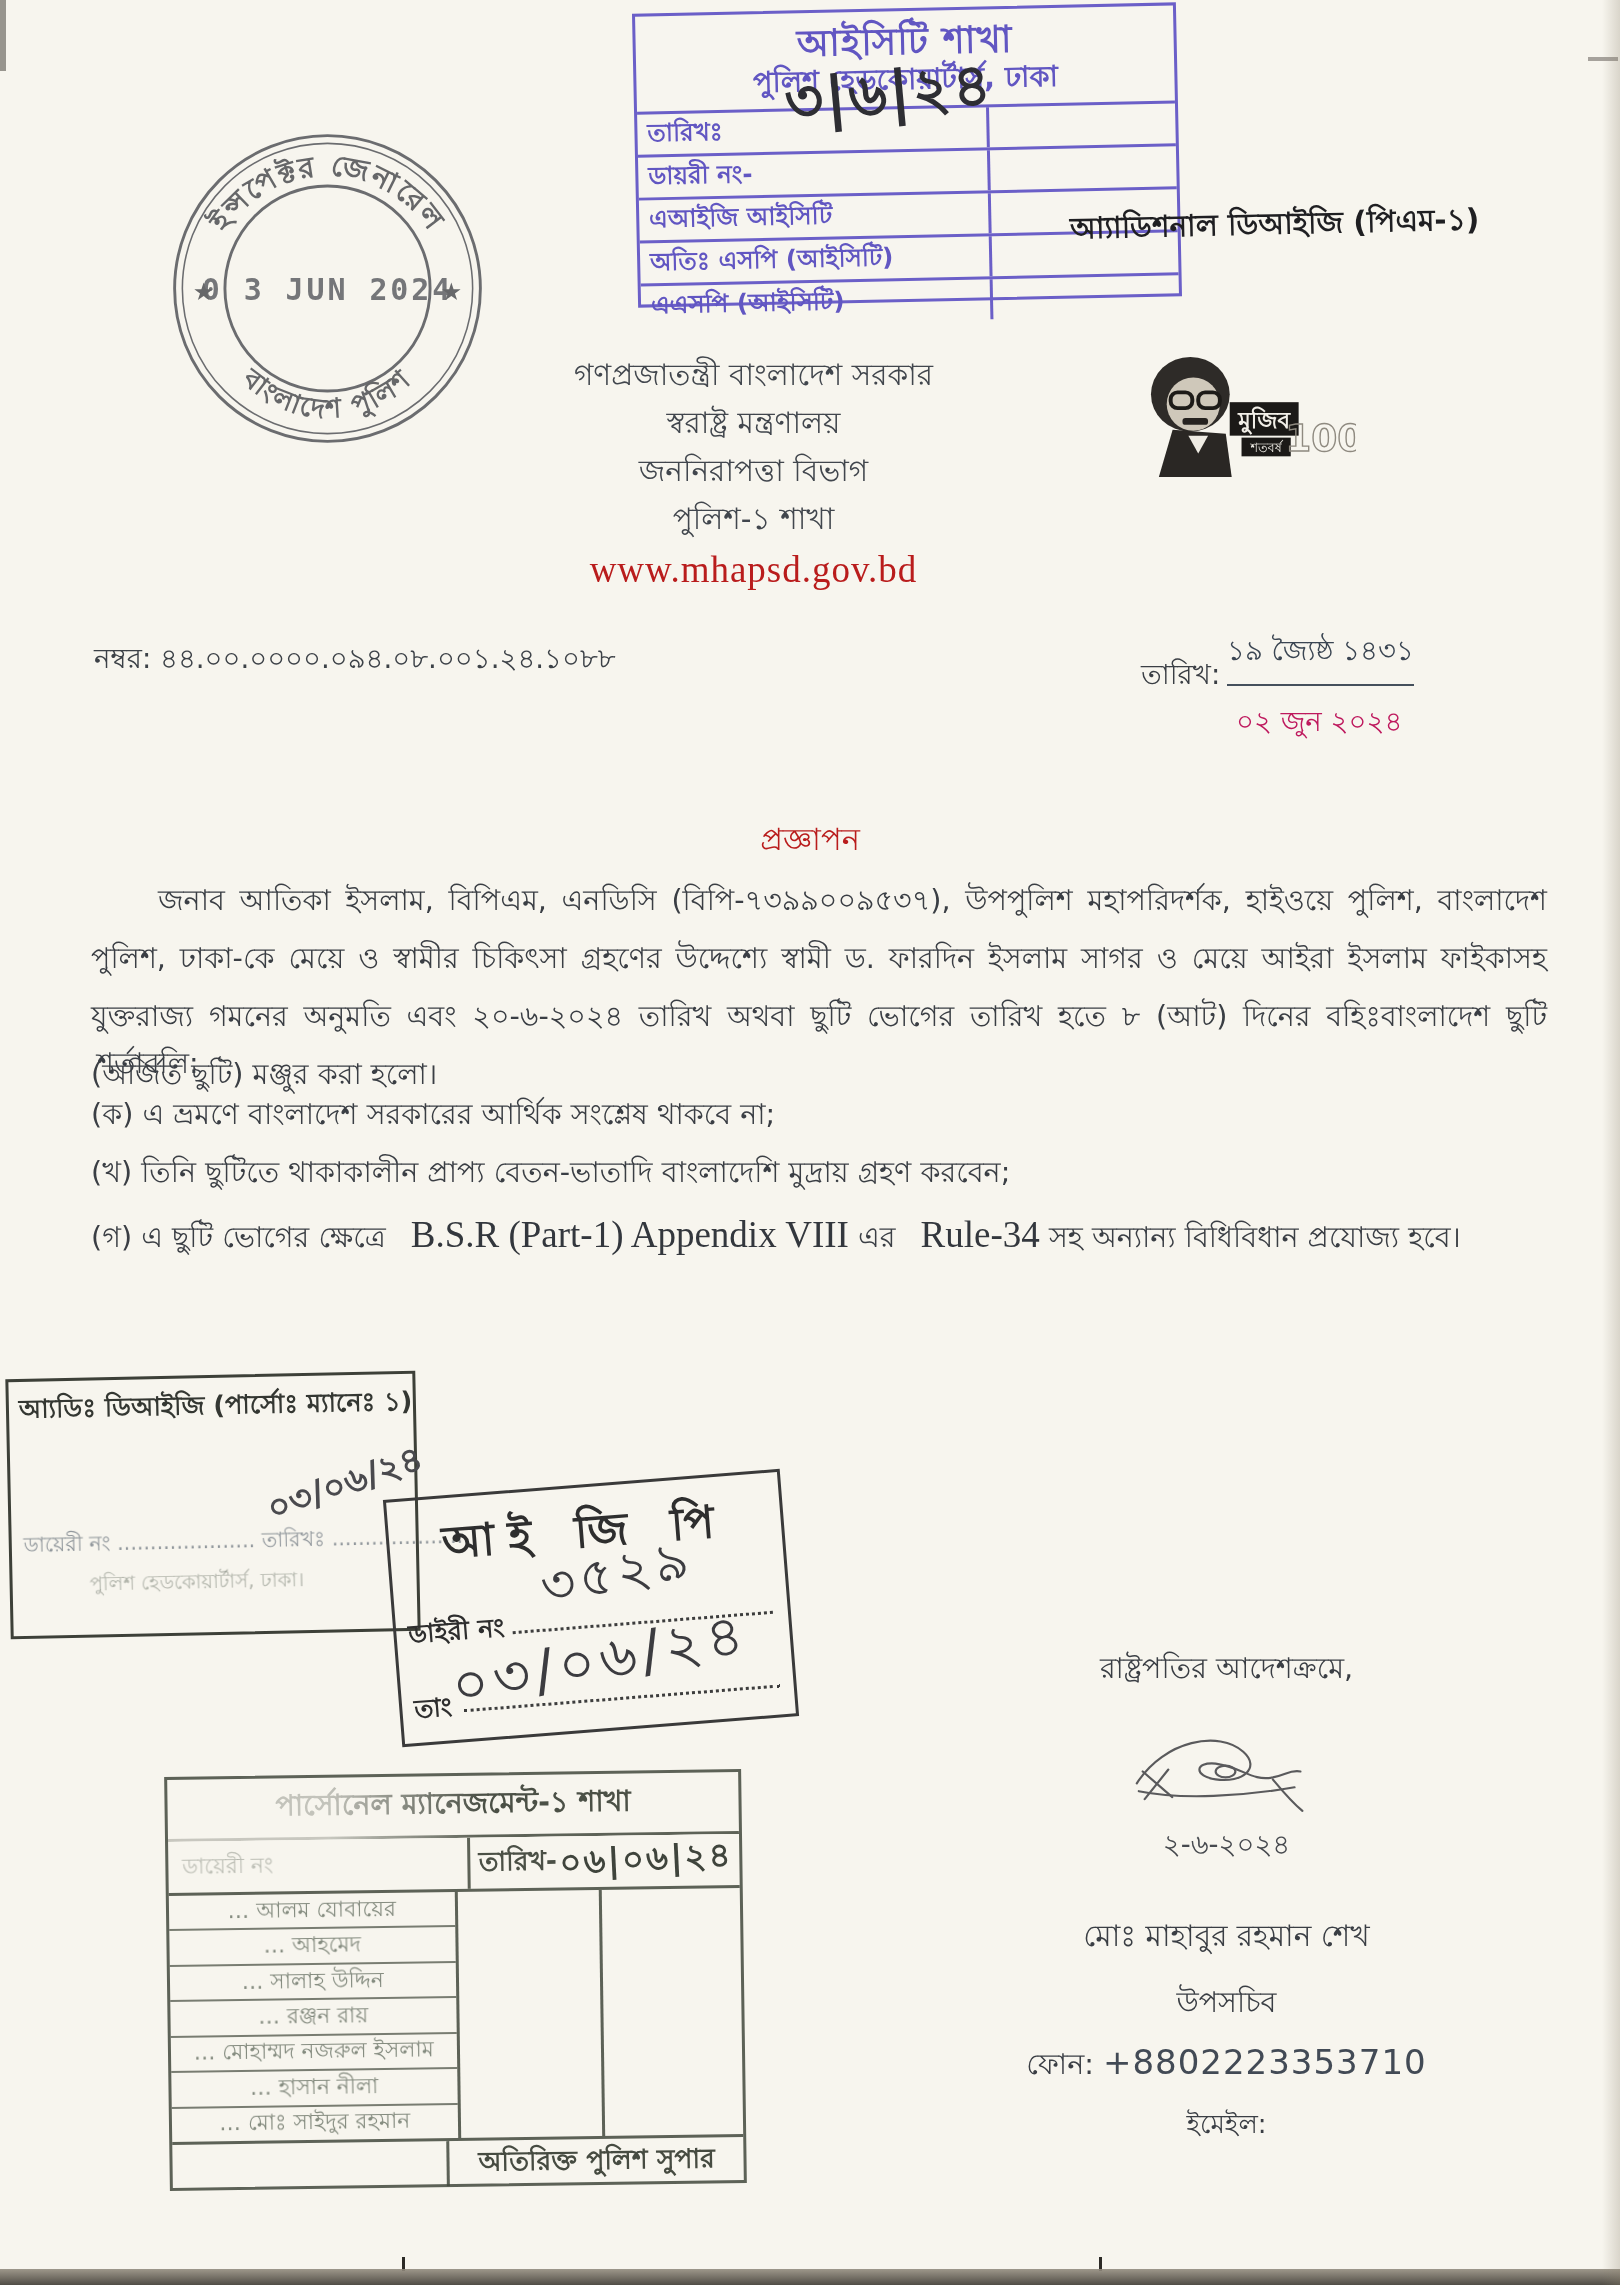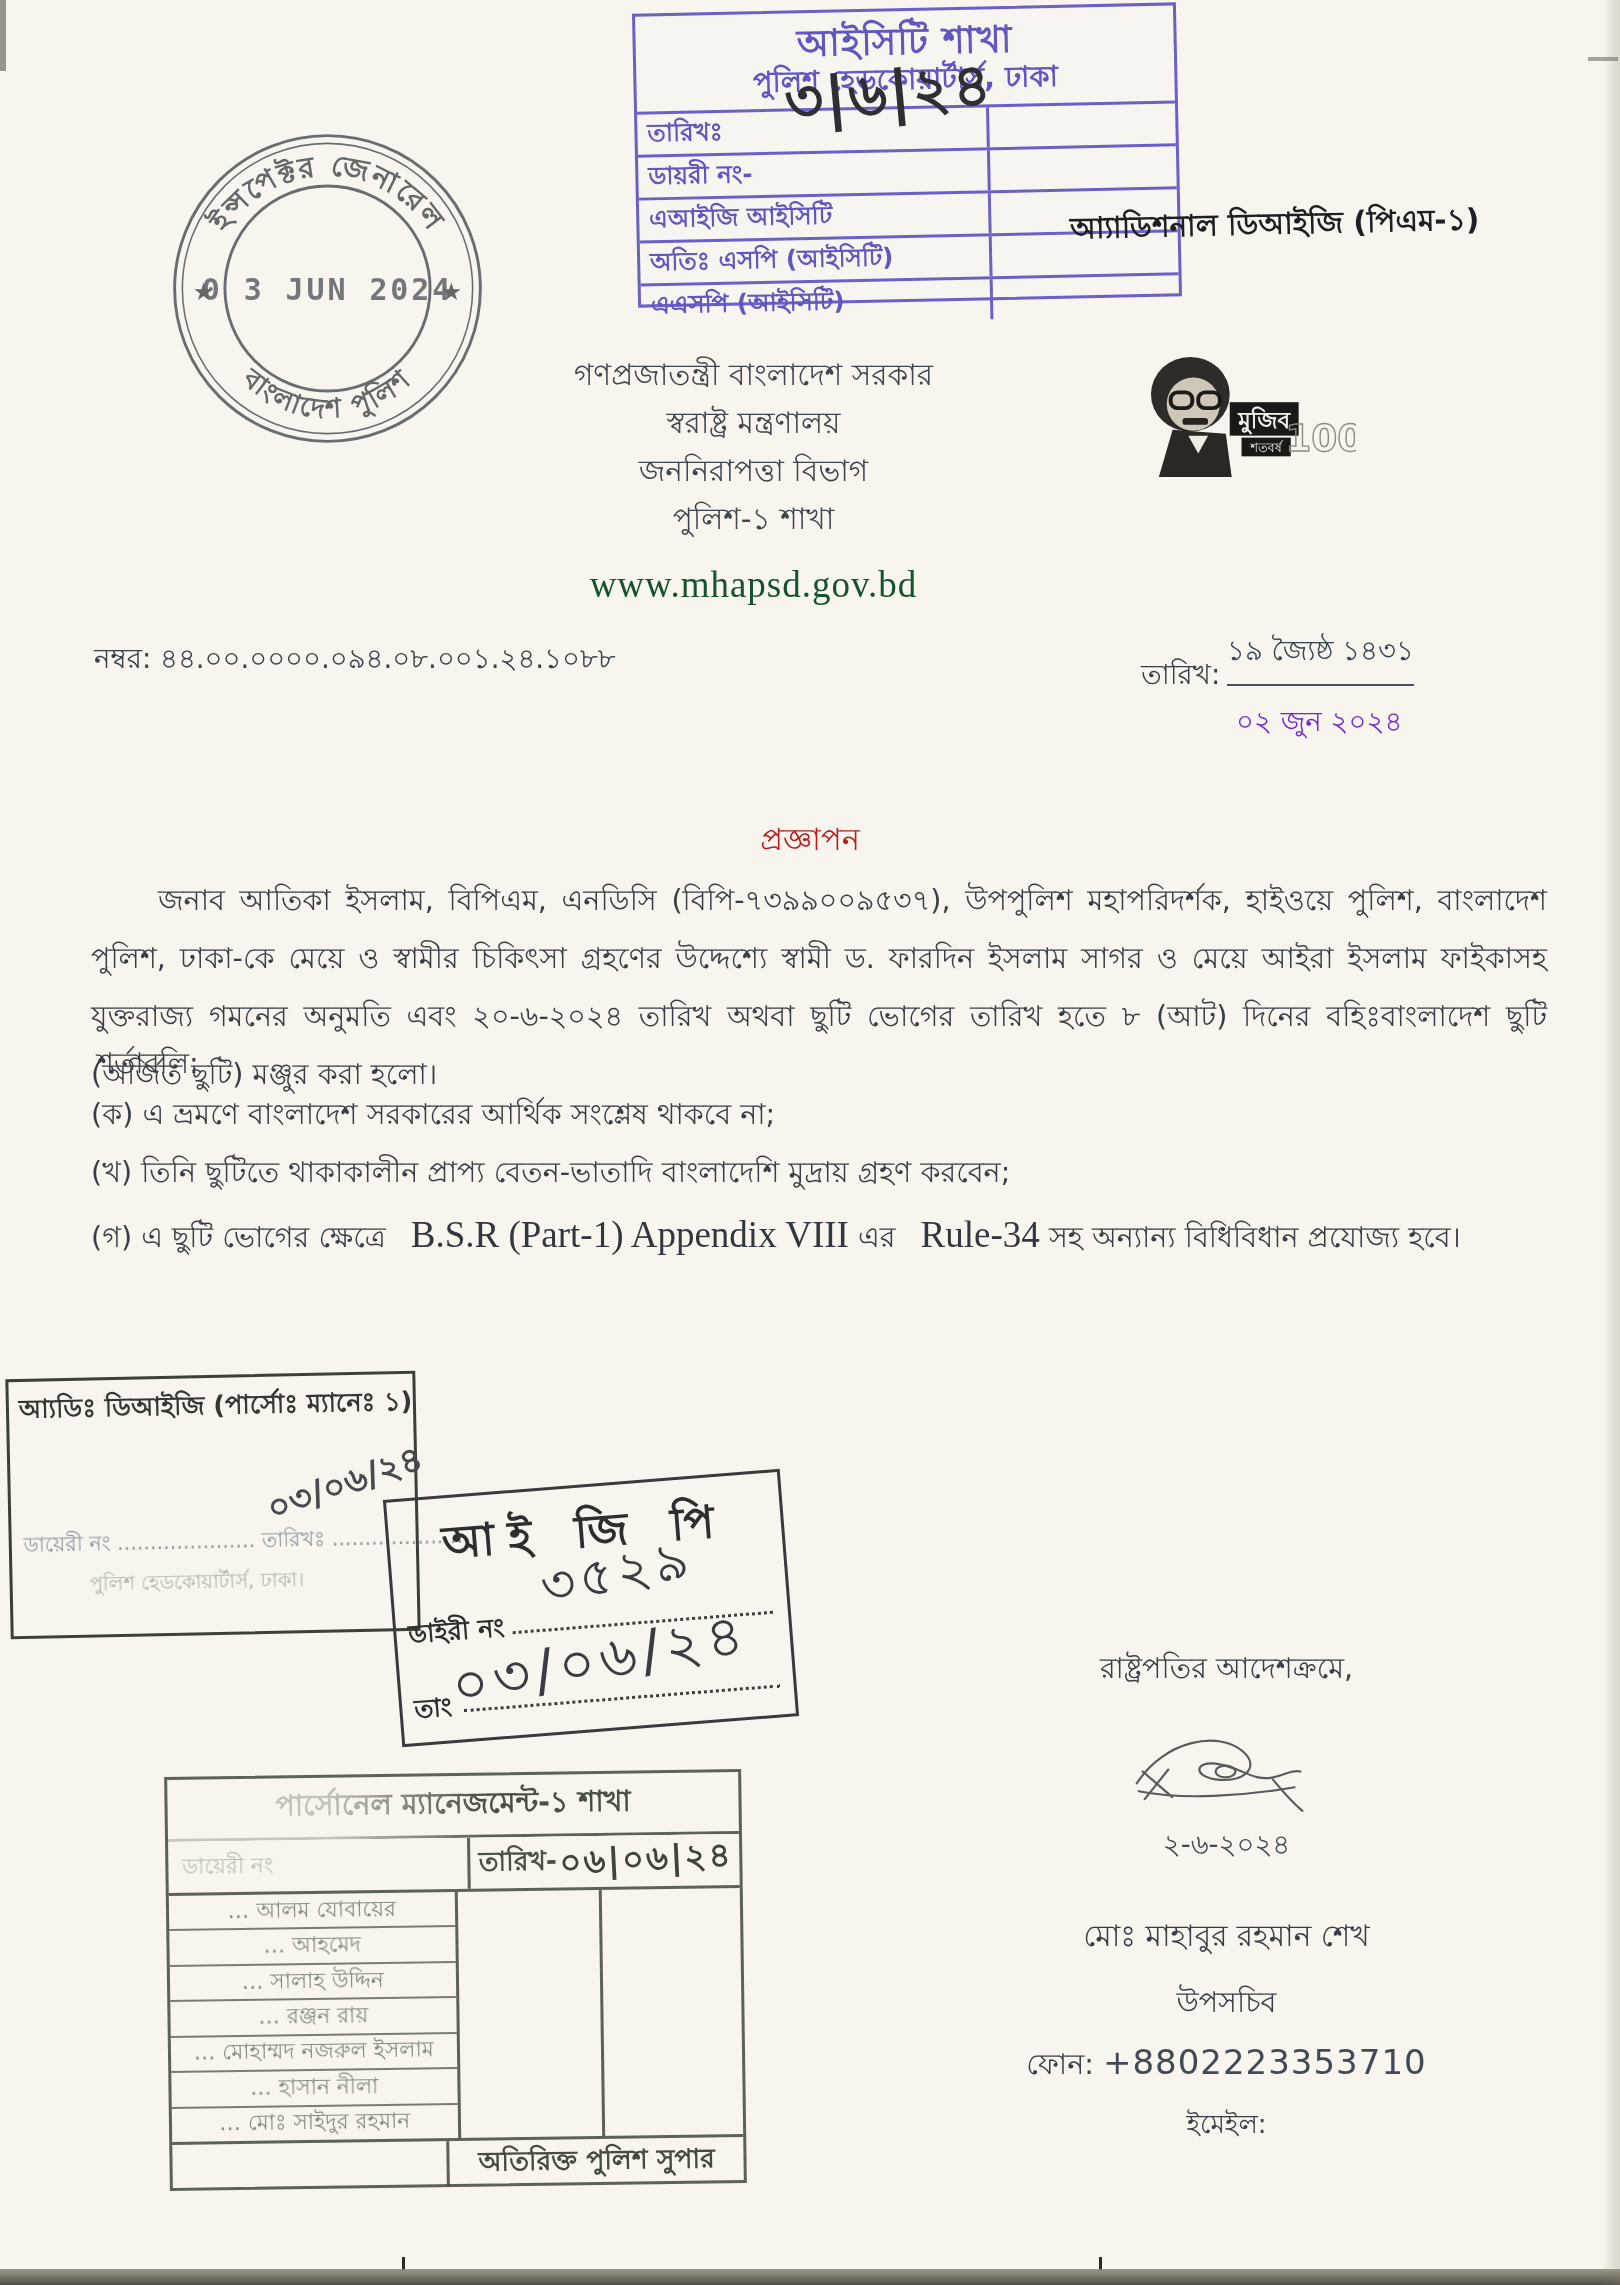--- a/index.html
+++ b/index.html
@@ -33,30 +33,30 @@
   .adl-dig-note{left:1070px;top:201px;font-size:29.6px;font-weight:bold;color:#1f1f22;
     transform:rotate(-1.3deg);z-index:5;}
 
   
   .round-stamp{left:163px;top:124px;width:329px;height:329px;opacity:.85;}
 
   
   .letterhead{left:394px;top:351px;width:719px;text-align:center;color:#41464d;}
   .letterhead .ln{font-size:29.6px;line-height:48px;}
   .letterhead .site{font-family:"Liberation Serif","DejaVu Serif",serif;font-size:37px;
-    letter-spacing:1px;color:#14532d;margin-top:20px;}
+    letter-spacing:1px;color:#b91c1c;margin-top:5px;}
 
   .mujib-logo{left:1131px;top:351px;width:225px;height:126px;}
 
   
   .ref-number{left:94px;top:638px;font-size:27.6px;color:#3c4147;}
   .ref-date-label{left:1141px;top:654px;font-size:27.6px;}
   .ref-date-bn{left:1227px;top:630px;font-size:27.6px;color:#3a4552;border-bottom:2px solid #45505c;
     padding-bottom:7.9px;}
-  .ref-date-greg{left:1236px;top:701px;font-size:27.6px;color:#6d28d9;}
+  .ref-date-greg{left:1236px;top:701px;font-size:27.6px;color:#be185d;}
 
   
   .noti-title{left:0;top:816px;width:1620px;text-align:center;font-size:30.5px;color:#b91c1c;}
   .noti-para1{left:91px;top:871px;width:1456px;font-size:28.6px;line-height:58px;
     text-align:justify;text-indent:67px;}
   .noti-cond-head{left:97px;top:1042px;font-size:28.6px;}
   .noti-cond-a{left:91px;top:1093px;font-size:28.6px;}
   .noti-cond-b{left:91px;top:1151px;font-size:28.6px;}
   .noti-cond-c{left:91px;top:1204px;width:1456px;font-size:28.6px;line-height:61px;text-align:justify;}
   .latin-serif{font-family:"Liberation Serif","DejaVu Serif",serif;font-size:37px;color:#33373d;margin-left:16px;}

